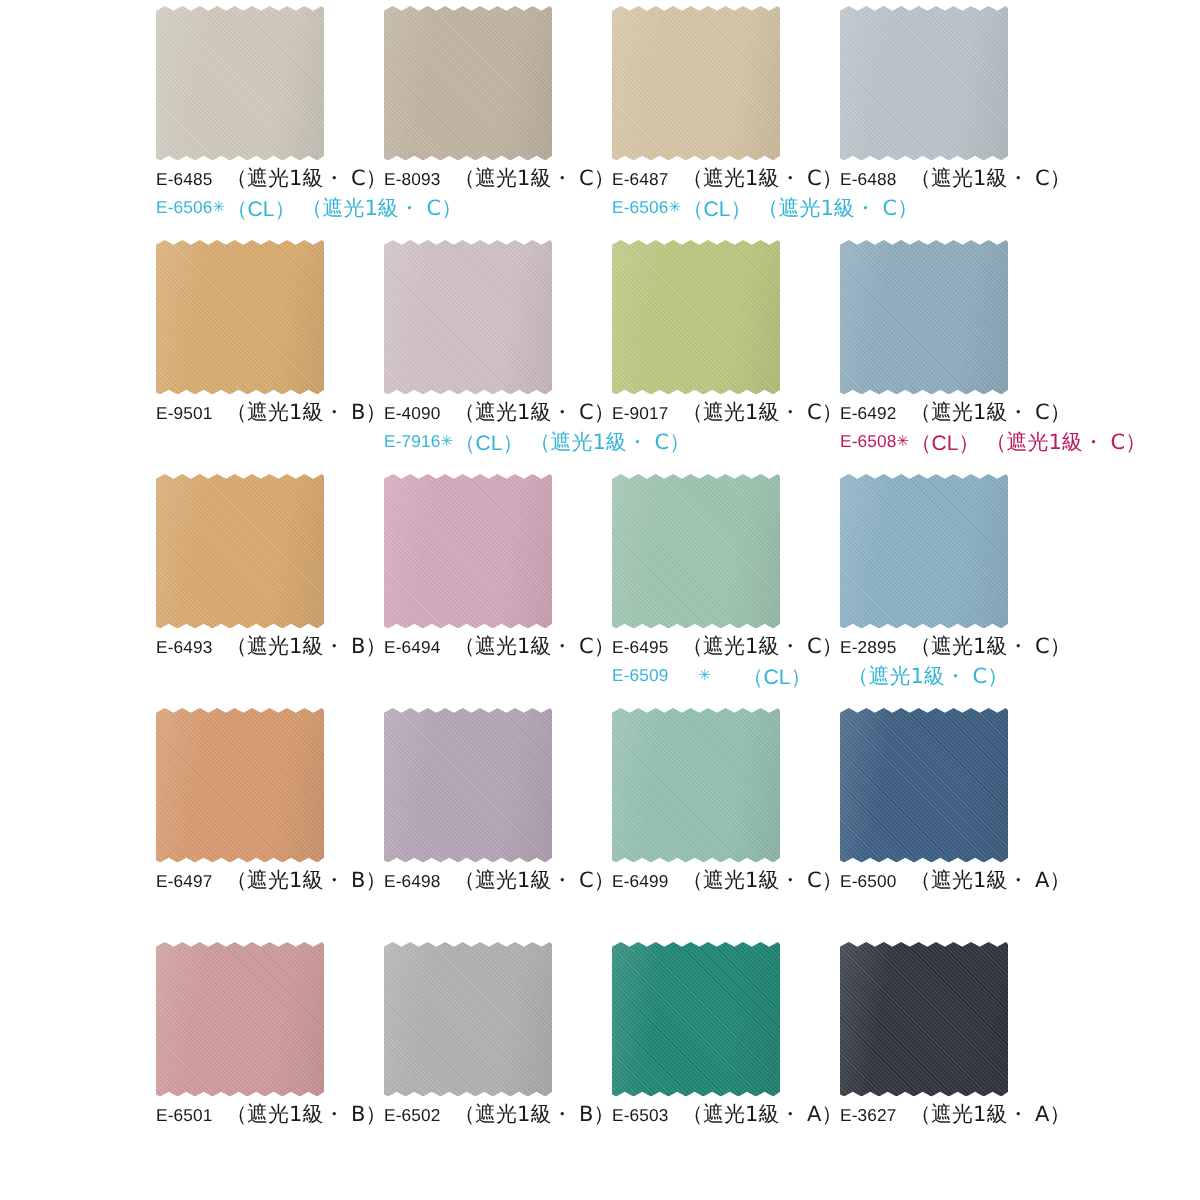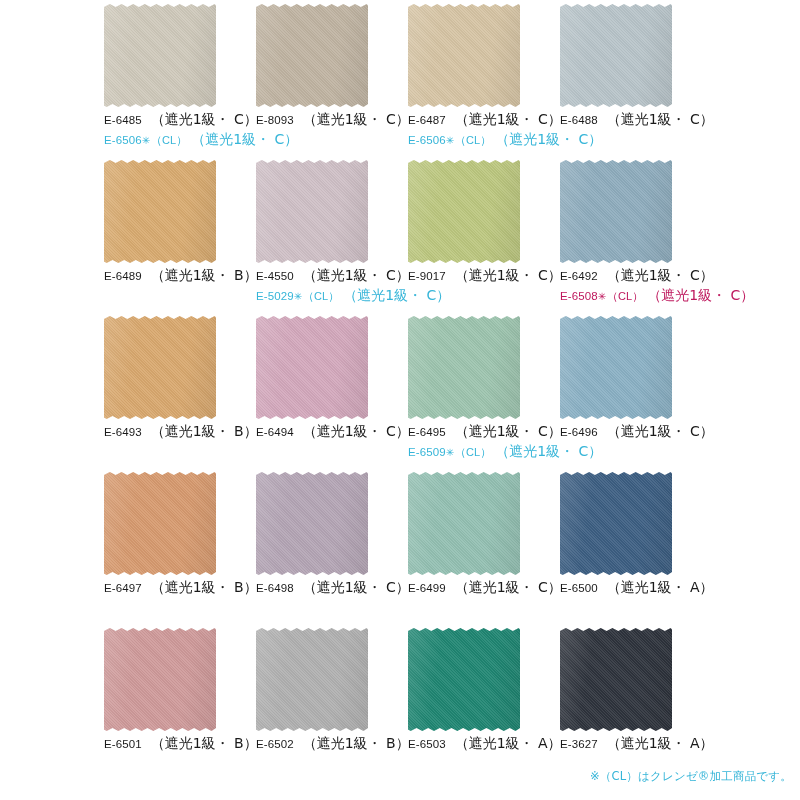--- a/index.html
+++ b/index.html
@@ -113,34 +113,35 @@
     align-items: baseline;
     white-space: nowrap;
     line-height: 1.25;
   }
   .label-line.primary {
     color: #1a1a1a;
   }
   .label-line.secondary {
     color: #36b5d8;
     margin-top: 2px;
+    align-items: center;
   }
   .code {
     font-size: 11.5px;
     letter-spacing: 0.1px;
   }
   .label-line.secondary .code {
     font-size: 11.5px;
   }
   .cl-star {
     font-size: 10px;
     margin-left: 0px;
   }
   .cl-tag {
-    font-size: 11px;
+    font-size: 14px;
     margin-left: 1px;
   }
   .grade {
     font-size: 14px;
     margin-left: 9px;
     font-family: "DejaVu Sans", "Liberation Sans", sans-serif;
   }
   .label-line.secondary .grade {
     margin-left: 4px;
   }
@@ -218,36 +219,36 @@
             <span class="grade">（遮光1級・ C）</span>
           </div>
         </div>
       </div>
       <div class="swatch-cell">
         <div class="chip-wrap">
           <div class="chip" style="background: rgb(217, 171, 112);"></div>
         </div>
         <div class="labels">
           <div class="label-line primary">
-            <span class="code">E-6489</span>
+            <span class="code">E-9501</span>
             <span class="grade">（遮光1級・ B）</span>
           </div>
         </div>
       </div>
       <div class="swatch-cell">
         <div class="chip-wrap">
           <div class="chip" style="background: rgb(207, 192, 198);"></div>
         </div>
         <div class="labels">
           <div class="label-line primary">
-            <span class="code">E-4550</span>
+            <span class="code">E-4090</span>
             <span class="grade">（遮光1級・ C）</span>
           </div>
           <div class="label-line secondary" style="color: rgb(54, 181, 216);">
-            <span class="code">E-5029</span>
+            <span class="code">E-7916</span>
             <span class="cl-star">✳</span>
             <span class="cl-tag">（CL）</span>
             <span class="grade">（遮光1級・ C）</span>
           </div>
         </div>
       </div>
       <div class="swatch-cell">
         <div class="chip-wrap">
           <div class="chip" style="background: rgb(188, 199, 127);"></div>
         </div>
@@ -299,35 +300,35 @@
       </div>
       <div class="swatch-cell">
         <div class="chip-wrap">
           <div class="chip" style="background: rgb(157, 196, 174);"></div>
         </div>
         <div class="labels">
           <div class="label-line primary">
             <span class="code">E-6495</span>
             <span class="grade">（遮光1級・ C）</span>
           </div>
-          <div class="label-line secondary" style="color: rgb(54, 181, 216);">
+          <div class="label-line secondary" style="color: rgb(54, 181, 216); gap: 20px;">
             <span class="code">E-6509</span>
             <span class="cl-star">✳</span>
             <span class="cl-tag">（CL）</span>
             <span class="grade">（遮光1級・ C）</span>
           </div>
         </div>
       </div>
       <div class="swatch-cell">
         <div class="chip-wrap">
           <div class="chip" style="background: rgb(138, 176, 196);"></div>
         </div>
         <div class="labels">
           <div class="label-line primary">
-            <span class="code">E-6496</span>
+            <span class="code">E-2895</span>
             <span class="grade">（遮光1級・ C）</span>
           </div>
         </div>
       </div>
       <div class="swatch-cell">
         <div class="chip-wrap">
           <div class="chip" style="background: rgb(215, 154, 111);"></div>
         </div>
         <div class="labels">
           <div class="label-line primary">
@@ -408,15 +409,14 @@
         </div>
         <div class="labels">
           <div class="label-line primary">
             <span class="code">E-3627</span>
             <span class="grade">（遮光1級・ A）</span>
           </div>
         </div>
       </div>
     </div>
 
-  <div id="footer-note">※（CL）はクレンゼ®加工商品です。</div>
 
 </div>
 
 </body></html>

